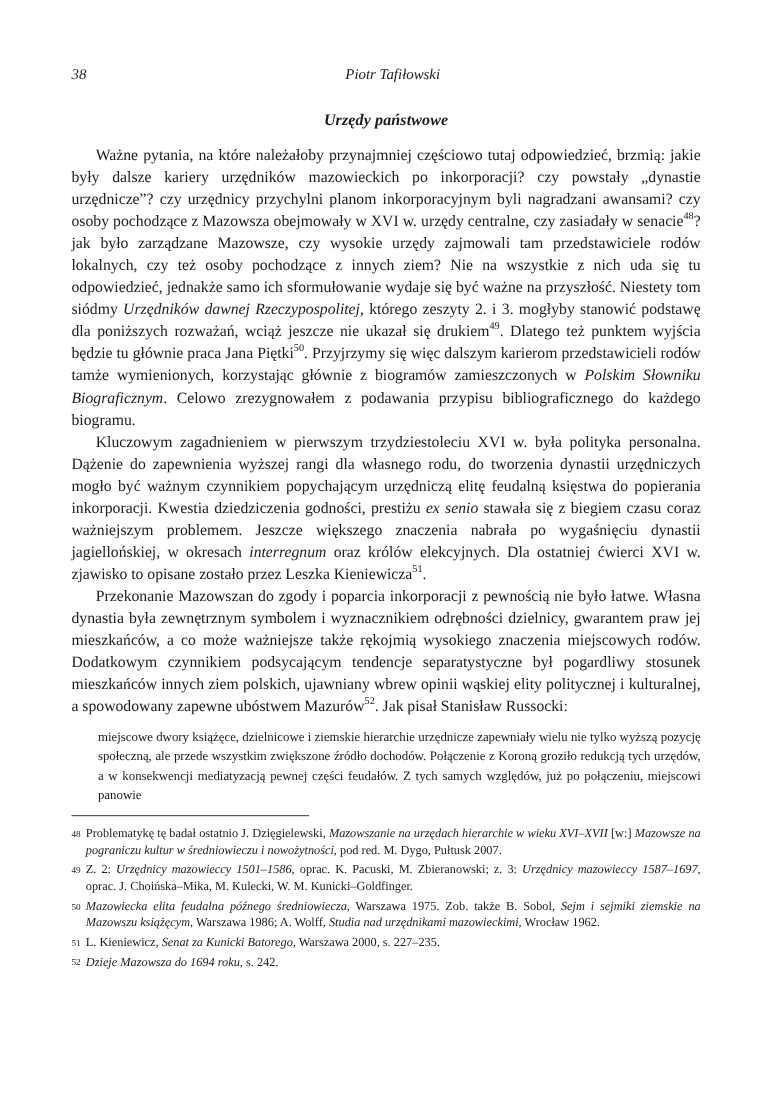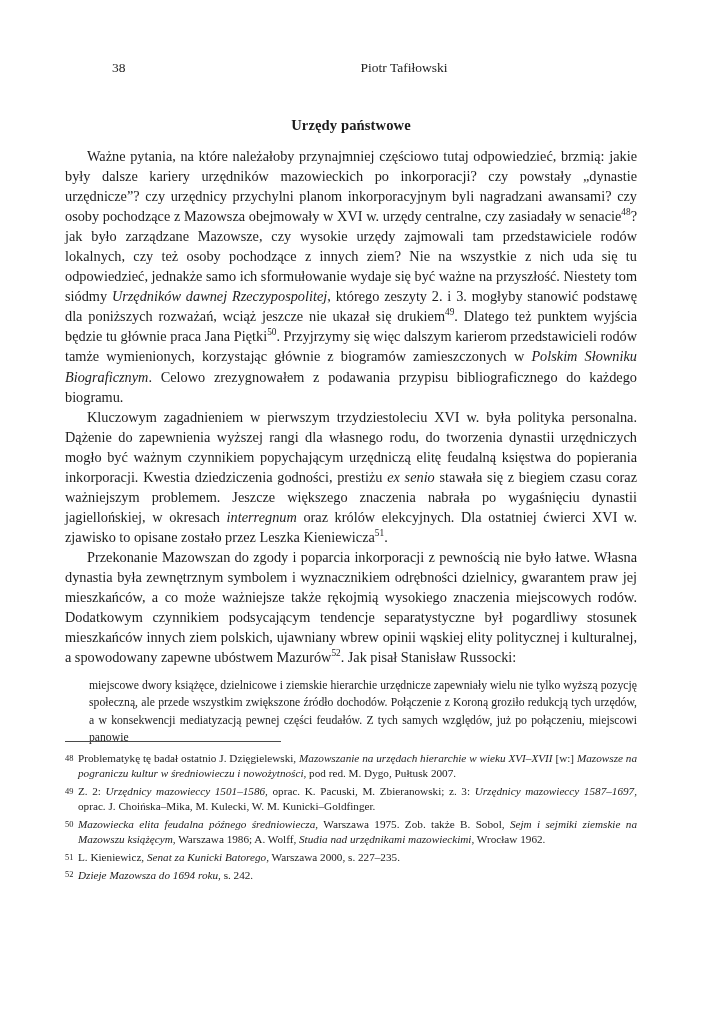--- a/index.html
+++ b/index.html
@@ -25,22 +25,22 @@
   }
 
   
   .runhead {
     position: absolute;
     top: 59px;
     left: 65px;
     width: 572px;
     height: 18px;
     font-size: 13.5px;
+    font-style: italic;
     line-height: 18px;
-    margin-left: 47px;
   }
   .runhead .folio {
     position: absolute;
     left: 0;
     top: 0;
   }
   .runhead .author {
     position: absolute;
     left: 0;
     right: 16px;
@@ -54,23 +54,24 @@
     position: absolute;
     top: 100px;
     left: 65px;
     width: 572px;
   }
 
   h1.section-title {
     font-size: 14.6px;
     font-weight: bold;
     text-align: center;
-    margin: 15px 0 11px 0;
+    margin: 0 0 11px 0;
     letter-spacing: 0.1px;
     line-height: 20px;
+    font-style: italic;
   }
 
   p.body-par {
     margin: 0;
     font-size: 14.3px;
     line-height: 20.05px;
     text-align: justify;
     text-indent: 22px;
     hyphens: manual;
     word-spacing: -0.1px;

